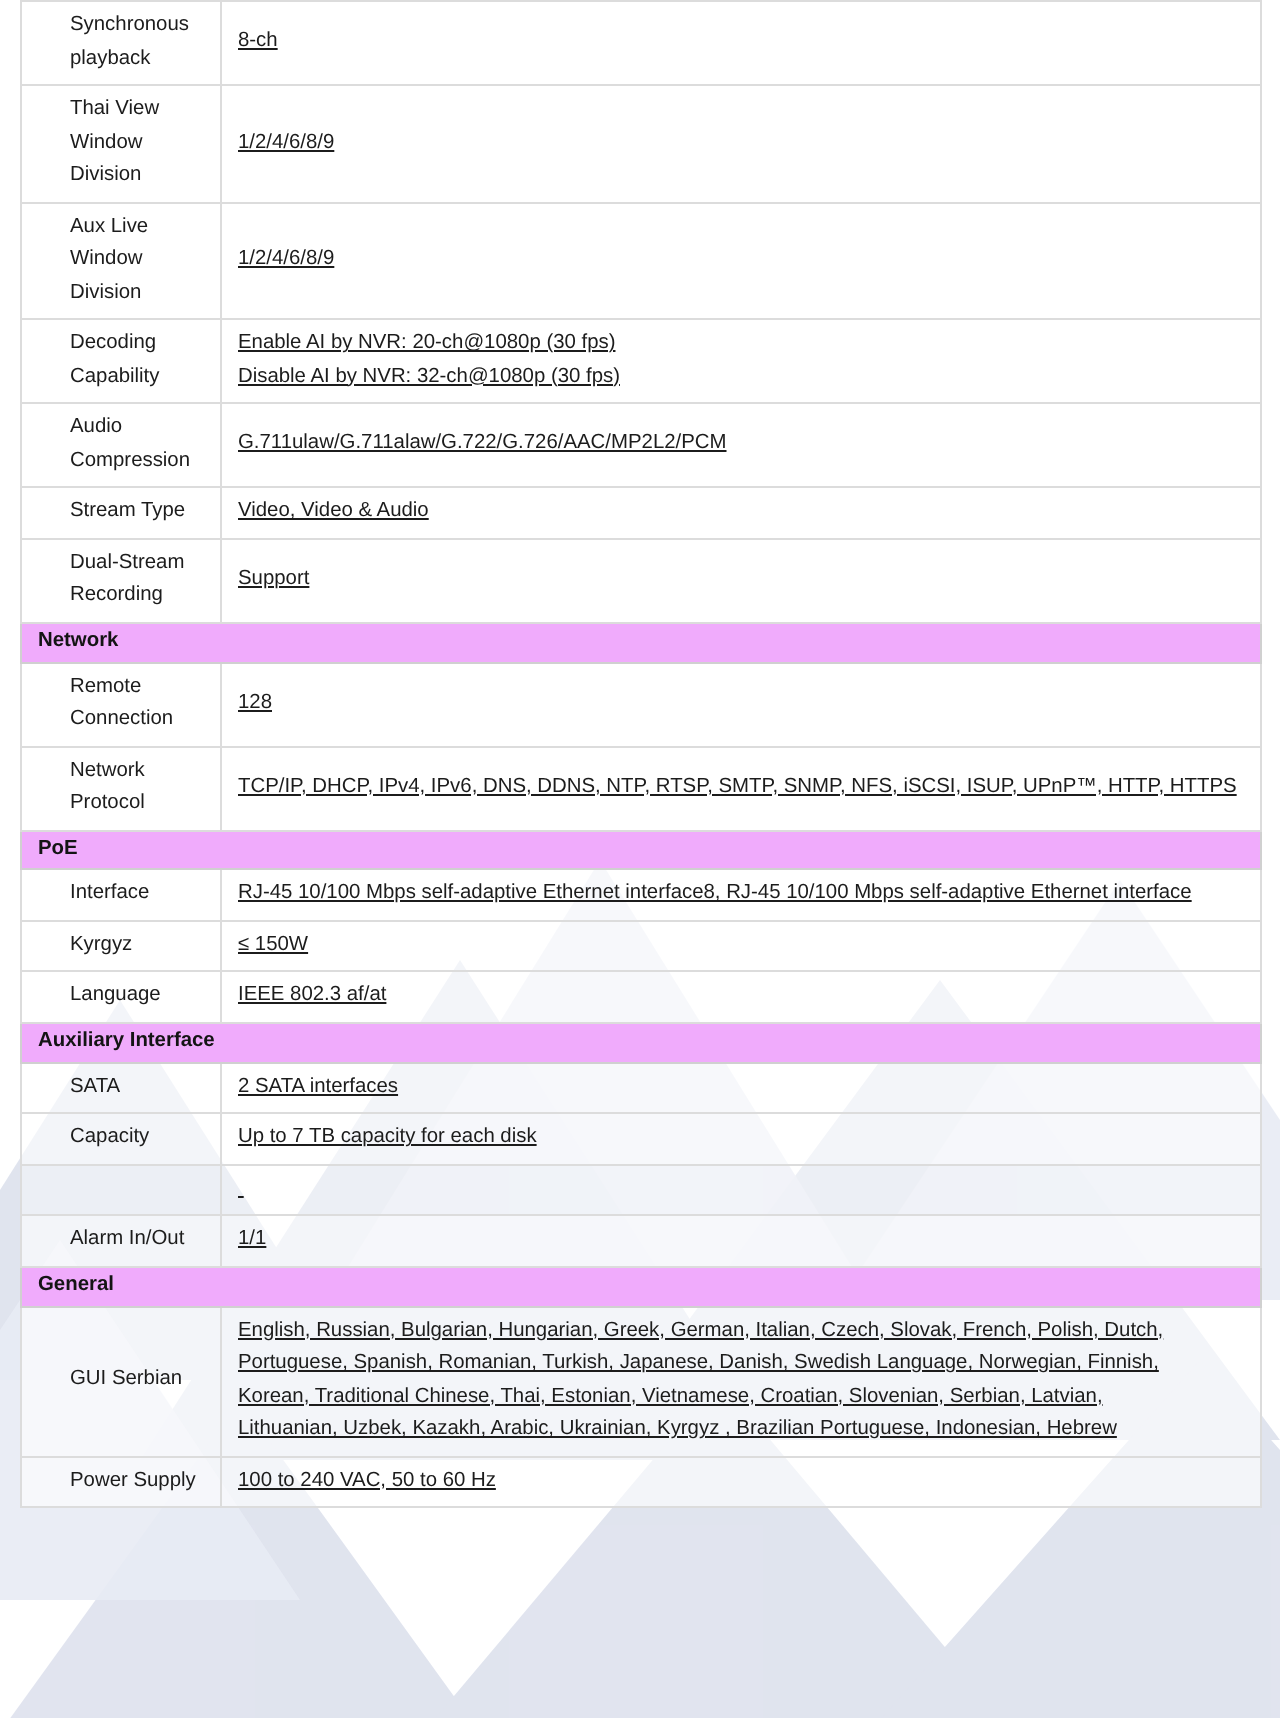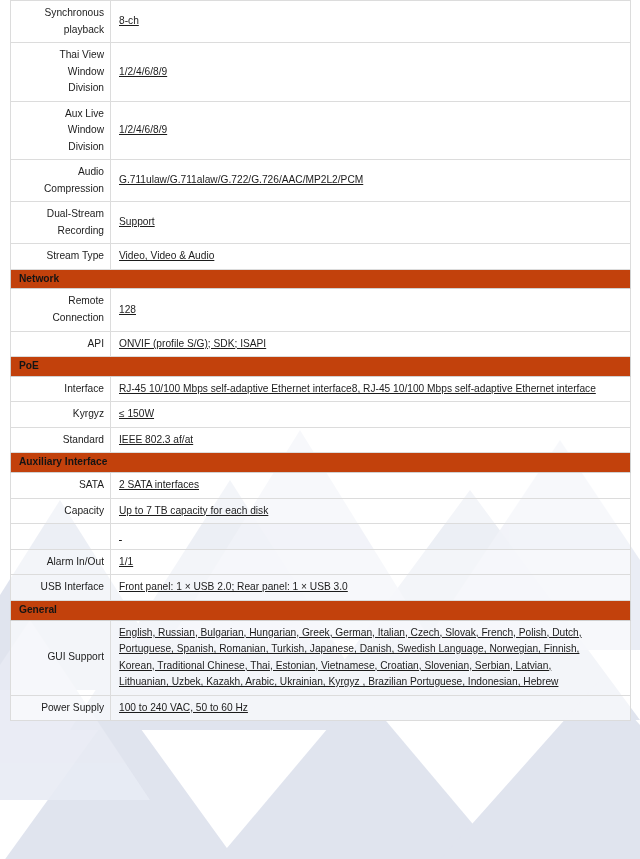--- a/index.html
+++ b/index.html
@@ -46,33 +46,32 @@
     border: 1px solid #dcdcdc;
     vertical-align: middle;
     background-clip: padding-box;
   }
 
   td.label {
     padding: 4px 6px 4px 24px;
     line-height: 1.62;
     color: #1c1c1c;
     background: rgba(255,255,255,0.62);
-    text-align: right;
   }
 
   td.value {
     padding: 4px 6px 4px 8px;
     line-height: 1.62;
     color: #1c1c1c;
     background: rgba(255,255,255,0.62);
     text-decoration: underline;
   }
 
   tr.section td {
-    background: #c2410c;
+    background: #f0abfc;
     font-weight: bold;
     padding: 2px 22px 2px 8px;
     line-height: 1.45;
     border: 1px solid #d0d0d0;
     color: #141414;
   }
 
   tr.empty td {
     height: 20px;
     background: rgba(255,255,255,0.40);
@@ -119,69 +118,76 @@
             <span class="line">1/2/4/6/8/9</span>
           </td>
         </tr>
         <tr>
           <td class="label">Aux Live Window Division</td>
           <td class="value">
             <span class="line">1/2/4/6/8/9</span>
           </td>
         </tr>
         <tr>
+          <td class="label">Decoding Capability</td>
+          <td class="value">
+            <span class="line">Enable AI by NVR: 20-ch@1080p (30 fps)</span>
+            <span class="line">Disable AI by NVR: 32-ch@1080p (30 fps)</span>
+          </td>
+        </tr>
+        <tr>
           <td class="label">Audio Compression</td>
           <td class="value">
             <span class="line">G.711ulaw/G.711alaw/G.722/G.726/AAC/MP2L2/PCM</span>
           </td>
         </tr>
         <tr>
+          <td class="label">Stream Type</td>
+          <td class="value">
+            <span class="line">Video, Video &amp; Audio</span>
+          </td>
+        </tr>
+        <tr>
           <td class="label">Dual-Stream Recording</td>
           <td class="value">
             <span class="line">Support</span>
           </td>
         </tr>
-        <tr>
-          <td class="label">Stream Type</td>
-          <td class="value">
-            <span class="line">Video, Video &amp; Audio</span>
-          </td>
-        </tr>
         <tr class="section">
           <td colspan="2">Network</td>
         </tr>
         <tr>
           <td class="label">Remote Connection</td>
           <td class="value">
             <span class="line">128</span>
           </td>
         </tr>
         <tr>
-          <td class="label">API</td>
-          <td class="value">
-            <span class="line">ONVIF (profile S/G); SDK; ISAPI</span>
+          <td class="label">Network Protocol</td>
+          <td class="value">
+            <span class="line">TCP/IP, DHCP, IPv4, IPv6, DNS, DDNS, NTP, RTSP, SMTP, SNMP, NFS, iSCSI, ISUP, UPnP™, HTTP, HTTPS</span>
           </td>
         </tr>
         <tr class="section">
           <td colspan="2">PoE</td>
         </tr>
         <tr>
           <td class="label">Interface</td>
           <td class="value">
             <span class="line">RJ-45 10/100 Mbps self-adaptive Ethernet interface8, RJ-45 10/100 Mbps self-adaptive Ethernet interface</span>
           </td>
         </tr>
         <tr>
           <td class="label">Kyrgyz</td>
           <td class="value">
             <span class="line">≤ 150W</span>
           </td>
         </tr>
         <tr>
-          <td class="label">Standard</td>
+          <td class="label">Language</td>
           <td class="value">
             <span class="line">IEEE 802.3 af/at</span>
           </td>
         </tr>
         <tr class="section">
           <td colspan="2">Auxiliary Interface</td>
         </tr>
         <tr>
           <td class="label">SATA</td>
           <td class="value">
@@ -197,31 +203,25 @@
         <tr class="empty">
           <td class="label">&nbsp;</td>
           <td class="value">&nbsp;</td>
         </tr>
         <tr>
           <td class="label">Alarm In/Out</td>
           <td class="value">
             <span class="line">1/1</span>
           </td>
         </tr>
-        <tr>
-          <td class="label">USB Interface</td>
-          <td class="value">
-            <span class="line">Front panel: 1 × USB 2.0; Rear panel: 1 × USB 3.0</span>
-          </td>
-        </tr>
         <tr class="section">
           <td colspan="2">General</td>
         </tr>
         <tr>
-          <td class="label">GUI Support</td>
+          <td class="label">GUI Serbian</td>
           <td class="value">
             <span class="line">English, Russian, Bulgarian, Hungarian, Greek, German, Italian, Czech, Slovak, French, Polish, Dutch,</span>
             <span class="line">Portuguese, Spanish, Romanian, Turkish, Japanese, Danish, Swedish Language, Norwegian, Finnish,</span>
             <span class="line">Korean, Traditional Chinese, Thai, Estonian, Vietnamese, Croatian, Slovenian, Serbian, Latvian,</span>
             <span class="line">Lithuanian, Uzbek, Kazakh, Arabic, Ukrainian, Kyrgyz , Brazilian Portuguese, Indonesian, Hebrew</span>
           </td>
         </tr>
         <tr>
           <td class="label">Power Supply</td>
           <td class="value">

